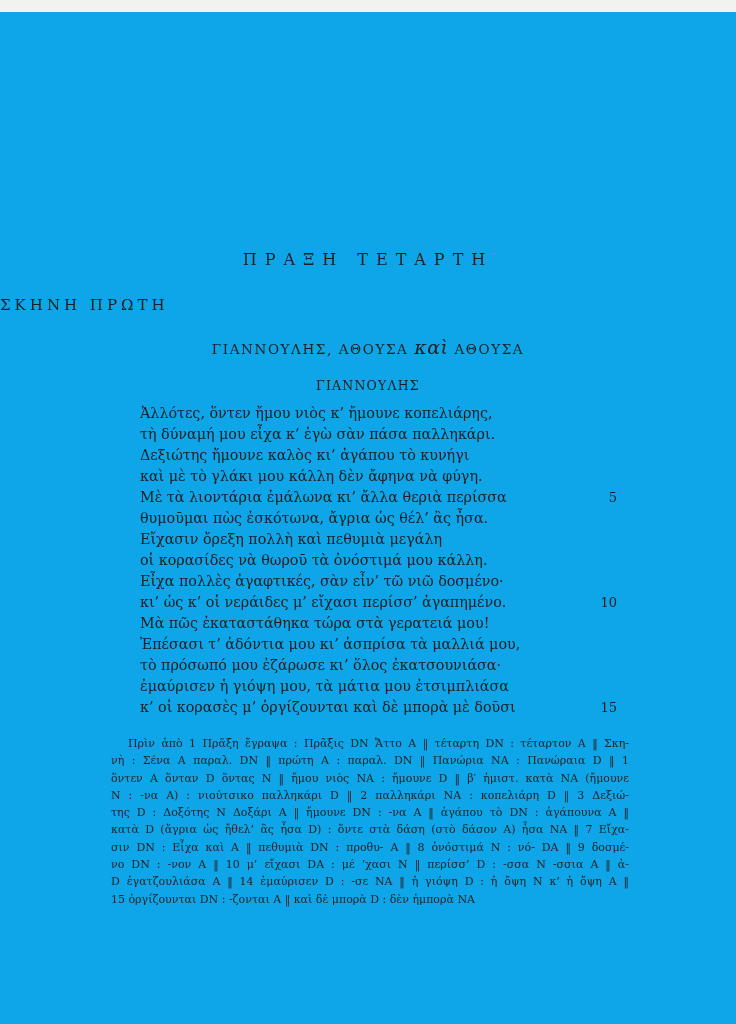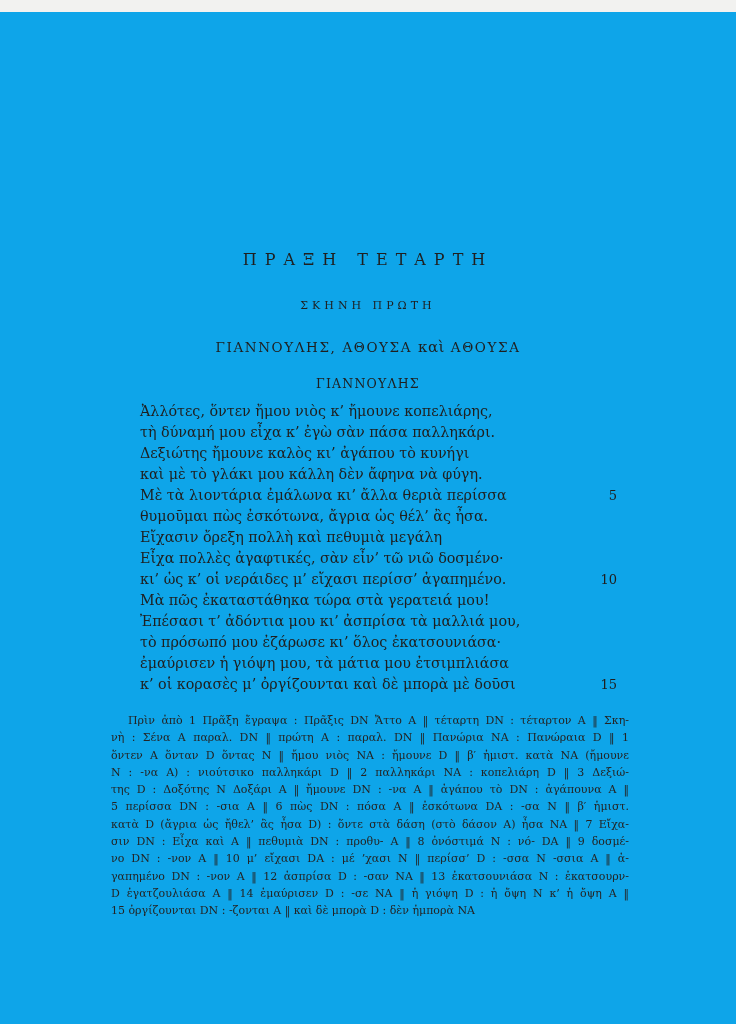--- a/index.html
+++ b/index.html
@@ -22,33 +22,33 @@
     width: 518px;
     margin-left: 111px;
   }
   .act-title {
     margin: 0; text-align: center;
     font-size: 16px; font-weight: 500;
     letter-spacing: 8px; line-height: 16px;
     white-space: nowrap;
   }
   .scene-title {
-    margin: 30px 0 0 0; text-align: center;
-    font-size: 11px; font-weight: 500;
+    margin: 30px 0 0 0; text-align: left;
+    font-size: 15px; font-weight: 500;
     letter-spacing: 4px; line-height: 15px;
     white-space: nowrap;
   }
   .characters {
     margin-top: 27px; text-align: center;
     font-size: 13.5px; letter-spacing: 1.6px;
     line-height: 14px; white-space: nowrap;
   }
   .characters .conj {
-    letter-spacing: 0.5px;
-    font-size: 15px;
+    font-style: italic; letter-spacing: 0.5px;
+    font-size: 19px;
     text-align: right;
   }
   .speaker {
     margin-top: 23px; text-align: center;
     font-size: 12.5px; letter-spacing: 1.2px;
     line-height: 13px;
   }
   .verse-block {
     margin-top: 11px;
     padding-left: 29px;
@@ -122,20 +122,24 @@
       </div>
       <div class="verse-line">
         <span class="verse-text">θυμοῦμαι πὼς ἐσκότωνα, ἄγρια ὡς θέλ’ ἂς ἦσα.</span>
         <span class="verse-num"></span>
       </div>
       <div class="verse-line">
         <span class="verse-text">Εἴχασιν ὄρεξη πολλὴ καὶ πεθυμιὰ μεγάλη</span>
         <span class="verse-num"></span>
       </div>
       <div class="verse-line">
+        <span class="verse-text">οἱ κορασίδες νὰ θωροῦ τὰ ὀνόστιμά μου κάλλη.</span>
+        <span class="verse-num"></span>
+      </div>
+      <div class="verse-line">
         <span class="verse-text">Εἶχα πολλὲς ἀγαφτικές, σὰν εἶν’ τῶ νιῶ δοσμένο·</span>
         <span class="verse-num"></span>
       </div>
       <div class="verse-line">
         <span class="verse-text">κι’ ὡς κ’ οἱ νεράιδες μ’ εἴχασι περίσσ’ ἀγαπημένο.</span>
         <span class="verse-num">10</span>
       </div>
       <div class="verse-line">
         <span class="verse-text">Μὰ πῶς ἐκαταστάθηκα τώρα στὰ γερατειά μου!</span>
         <span class="verse-num"></span>
@@ -157,23 +161,21 @@
         <span class="verse-num">15</span>
       </div>
     </div>
 
     <div class="apparatus">
       <div class="app-line first">Πρὶν ἀπὸ 1 Πρᾶξη ἔγραψα : Πρᾶξις DN Ἄττο A ‖ τέταρτη DN : τέταρτον A ‖ Σκη-</div>
       <div class="app-line">νὴ : Σένα A παραλ. DN ‖ πρώτη A : παραλ. DN ‖ Πανώρια NA : Πανώραια D ‖ 1</div>
       <div class="app-line">ὅντεν A ὅνταν D ὅντας N ‖ ἤμου νιὸς NA : ἤμουνε D ‖ β′ ἡμιστ. κατὰ NA (ἤμουνε</div>
       <div class="app-line">N : -να A) : νιούτσικο παλληκάρι D ‖ 2 παλληκάρι NA : κοπελιάρη D ‖ 3 Δεξιώ-</div>
       <div class="app-line">της D : Δοξότης N Δοξάρι A ‖ ἤμουνε DN : -να A ‖ ἀγάπου τὸ DN : ἀγάπουνα A ‖</div>
-      <div class="app-line">5 περίσσα DN : -σια A ‖ 6 πὼς DN : πόσα A ‖ ἐσκότωνα DA : -σα N ‖ β′ ἡμιστ.</div>
       <div class="app-line">κατὰ D (ἄγρια ὡς ἤθελ’ ἂς ἦσα D) : ὅντε στὰ δάση (στὸ δάσον A) ἦσα NA ‖ 7 Εἴχα-</div>
       <div class="app-line">σιν DN : Εἶχα καὶ A ‖ πεθυμιὰ DN : προθυ- A ‖ 8 ὀνόστιμά N : νό- DA ‖ 9 δοσμέ-</div>
       <div class="app-line">νο DN : -νον A ‖ 10 μ’ εἴχασι DA : μέ ’χασι N ‖ περίσσ’ D : -σσα N -σσια A ‖ ἀ-</div>
-      <div class="app-line">γαπημένο DN : -νον A ‖ 12 ἀσπρίσα D : -σαν NA ‖ 13 ἐκατσουνιάσα N : ἐκατσουρν-</div>
       <div class="app-line">D ἐγατζουλιάσα A ‖ 14 ἐμαύρισεν D : -σε NA ‖ ἡ γιόψη D : ἡ ὄψη N κ’ ἡ ὄψη A ‖</div>
       <div class="app-line last">15 ὀργίζουνται DN : -ζονται A ‖ καὶ δὲ μπορὰ D : δὲν ἠμπορὰ NA</div>
     </div>
 
   </div>
 </div>
 
 </body></html>

